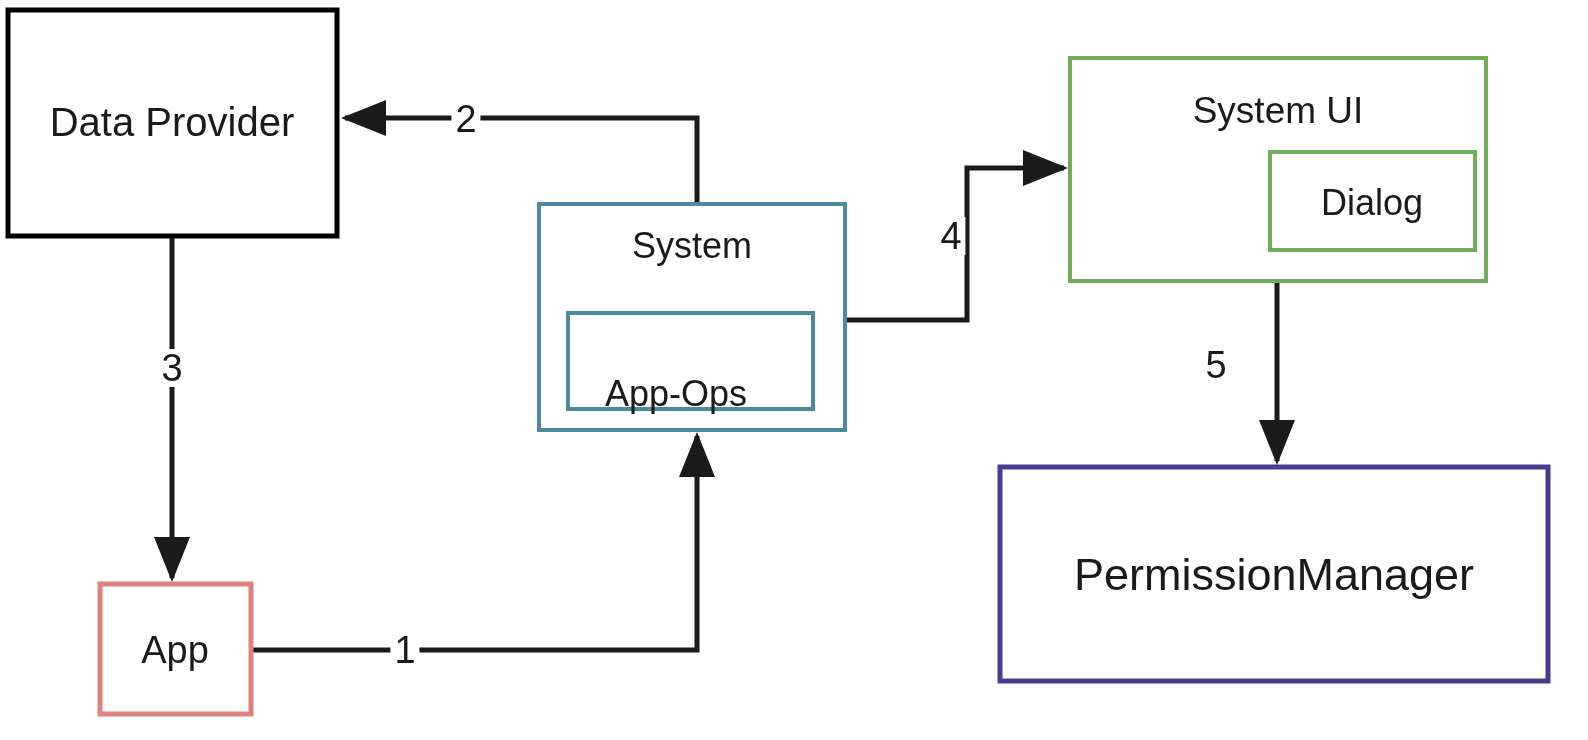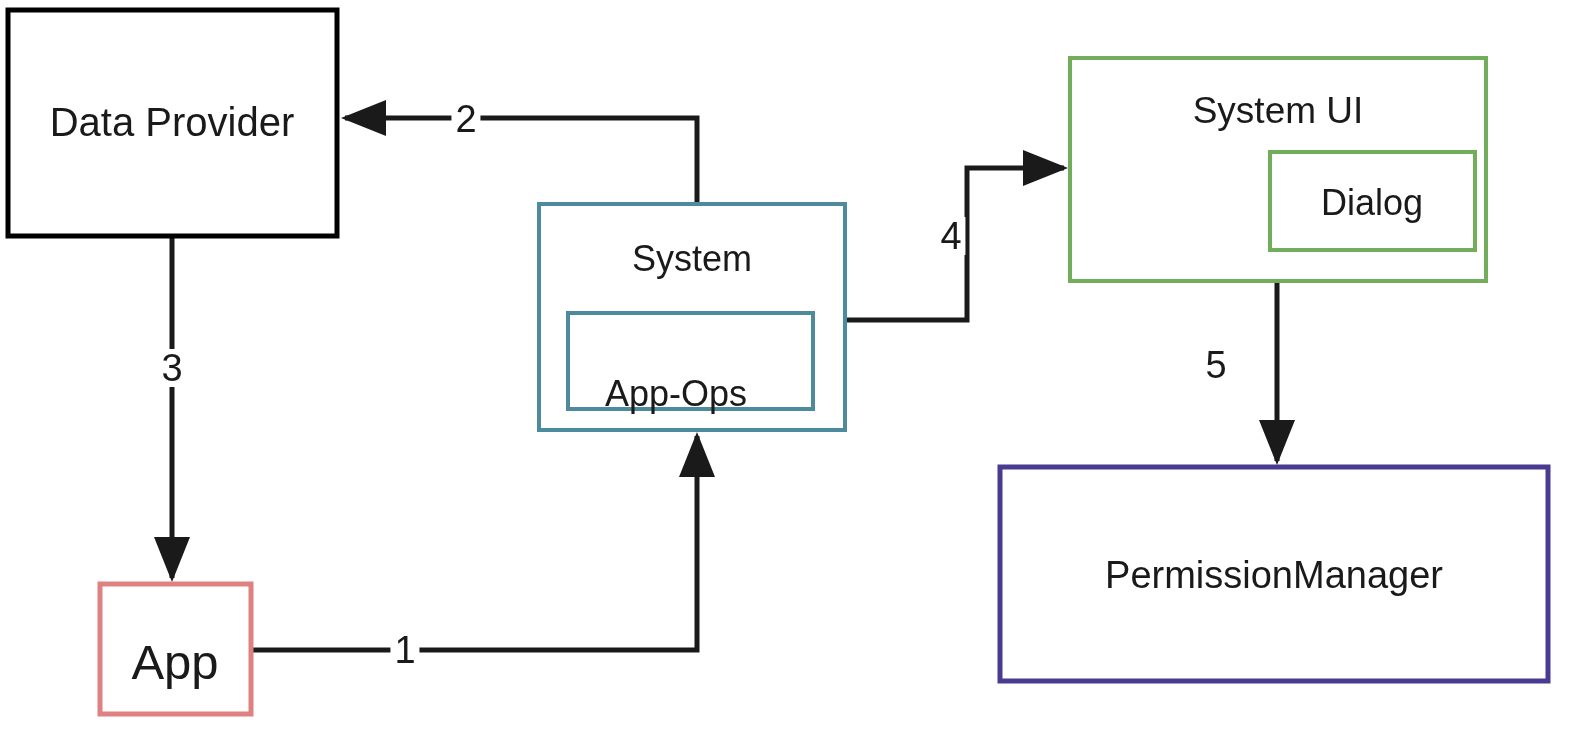--- a/index.html
+++ b/index.html
@@ -67,26 +67,26 @@
         <rect x="568" y="313" width="245" height="96" fill="#ffffff" stroke="#4e8a9e" stroke-width="4"></rect>
         <rect x="1070" y="58" width="416" height="223" fill="#ffffff" stroke="#72ad5b" stroke-width="4"></rect>
         <rect x="1270" y="152" width="205" height="98" fill="#ffffff" stroke="#72ad5b" stroke-width="4"></rect>
         <rect x="1000" y="467" width="548" height="214" fill="#ffffff" stroke="#4a3b91" stroke-width="5"></rect>
         <rect x="100" y="584" width="151" height="130" fill="#ffffff" stroke="#e08181" stroke-width="5"></rect>
       </g>
   </svg>
 
   <div id="node-labels">
       <div class="node-label" style="left: 172px; top: 122px; font-size: 40px;">Data Provider</div>
-      <div class="node-label" style="left: 692px; top: 259px; font-size: 36px;">System</div>
+      <div class="node-label" style="left: 692px; top: 246px; font-size: 36px;">System</div>
       <div class="node-label" style="left: 676px; top: 362px; font-size: 36px; margin-top: 32px;">App-Ops</div>
       <div class="node-label" style="left: 1278px; top: 111px; font-size: 37px;">System UI</div>
       <div class="node-label" style="left: 1372px; top: 203px; font-size: 36px;">Dialog</div>
-      <div class="node-label" style="left: 1274px; top: 575px; font-size: 38px;">PermissionManager</div>
-      <div class="node-label" style="left: 175px; top: 650px; font-size: 49px; margin-top: 12px;">App</div>
+      <div class="node-label" style="left: 1274px; top: 575px; font-size: 45px;">PermissionManager</div>
+      <div class="node-label" style="left: 175px; top: 650px; font-size: 38px;">App</div>
     </div>
   <div id="edge-labels">
       <div class="edge-label" style="left: 405px; top: 650px; font-size: 38px;">1</div>
       <div class="edge-label" style="left: 466px; top: 119px; font-size: 38px;">2</div>
       <div class="edge-label" style="left: 172px; top: 368px; font-size: 38px;">3</div>
       <div class="edge-label" style="left: 951px; top: 236px; font-size: 38px;">4</div>
       <div class="edge-label" style="left: 1216px; top: 365px; font-size: 38px;">5</div>
     </div>
 
 </div>

